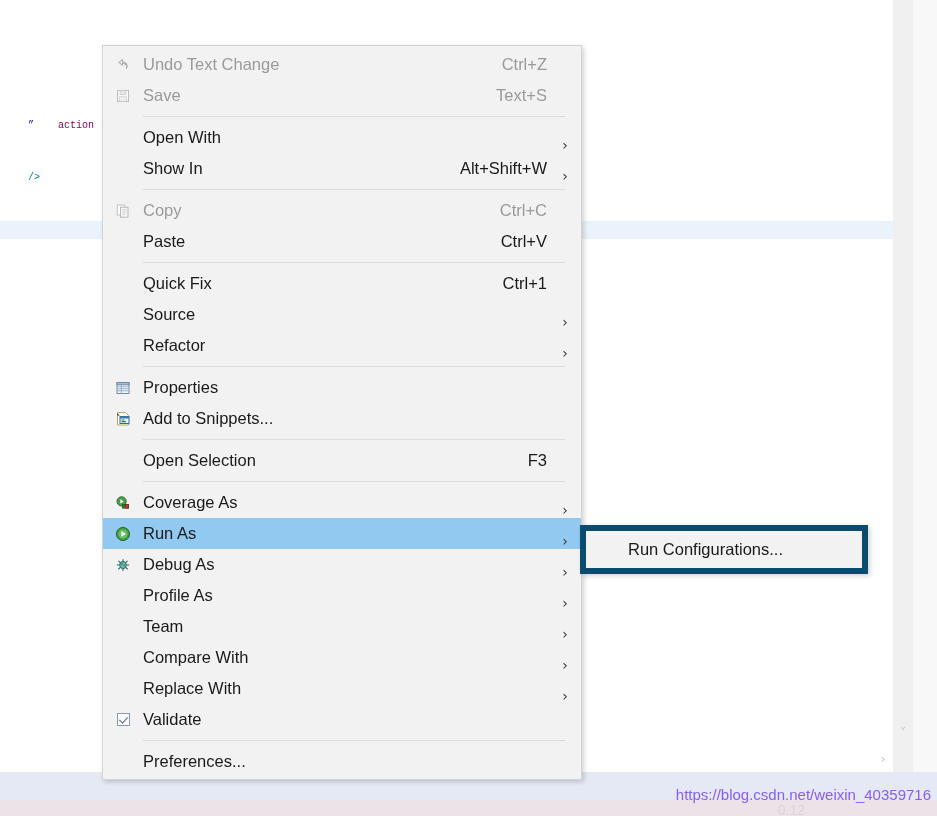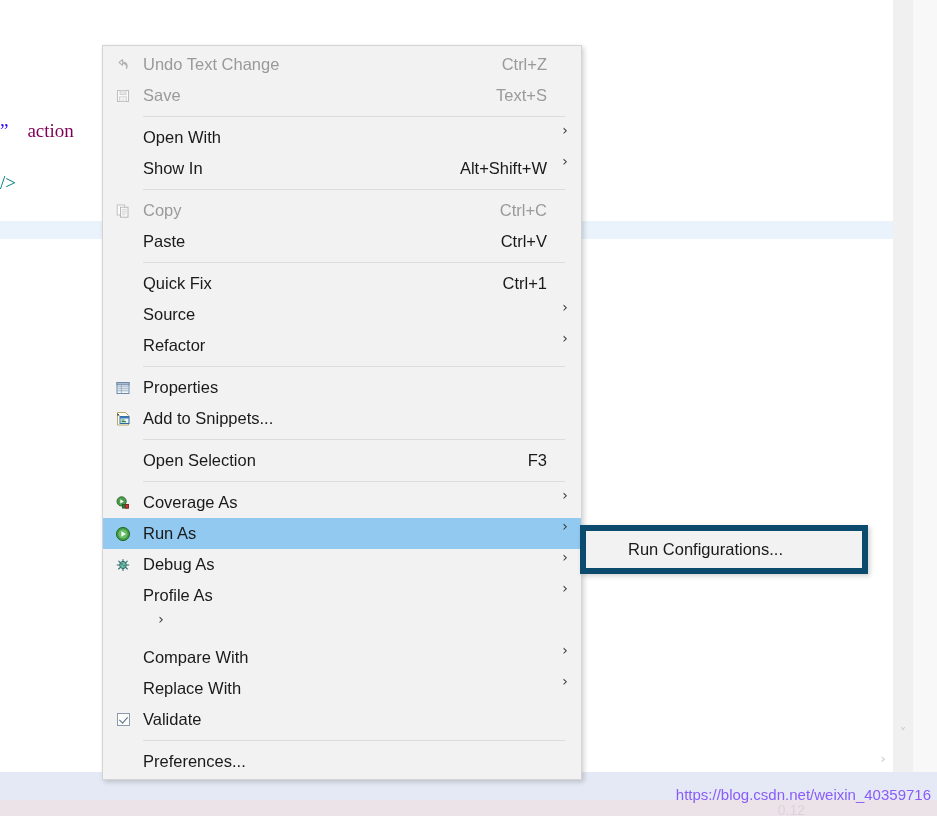--- a/index.html
+++ b/index.html
@@ -22,24 +22,25 @@
   
   .editor-canvas {
     position: absolute;
     left: 0; top: 0;
     width: 893px;
     height: 772px;
     background: #ffffff;
   }
   .code-line {
     position: absolute;
-    font-family: Liberation Serif, serif;
-    font-size: 19px;
+    font-family: Liberation Mono, monospace;
+    font-size: 10px;
     white-space: pre;
     letter-spacing: 0px;
+    padding-left: 28px;
   }
   .tok-str  { color: #2a00ff; }
   .tok-attr { color: #7f0055; }
   .tok-tag  { color: #008080; }
 
   .highlight-line {
     position: absolute;
     left: 0;
     top: 221px;
     width: 893px;
@@ -118,21 +119,21 @@
     background: #f2f2f2;
     border: 1px solid #d4d4d4;
     box-shadow: 2px 2px 5px rgba(0,0,0,0.18);
     padding: 3px 0 2px 0;
     box-sizing: border-box;
   }
 
   .mi {
     position: relative;
     display: flex;
-    align-items: flex-start;
+    align-items: flex-end;
     height: 31px;
     padding: 0 0 0 0;
     cursor: default;
     box-sizing: border-box;
   }
   .mi .icon-slot {
     width: 40px;
     min-width: 40px;
     height: 31px;
     display: flex;
@@ -414,20 +415,21 @@
           <span class="ico" style="width: 16px; height: 16px;"></span>
         </span>
         <span class="label">Profile As</span>
         <span class="accel"></span>
         <span class="arrow">›</span>
       </div>
       <div class="mi">
         <span class="icon-slot">
           <span class="ico" style="width: 16px; height: 16px;"></span>
         </span>
+        <span class="label">Team</span>
         <span class="accel"></span>
         <span class="arrow">›</span>
       </div>
       <div class="mi">
         <span class="icon-slot">
           <span class="ico" style="width: 16px; height: 16px;"></span>
         </span>
         <span class="label">Compare With</span>
         <span class="accel"></span>
         <span class="arrow">›</span>

